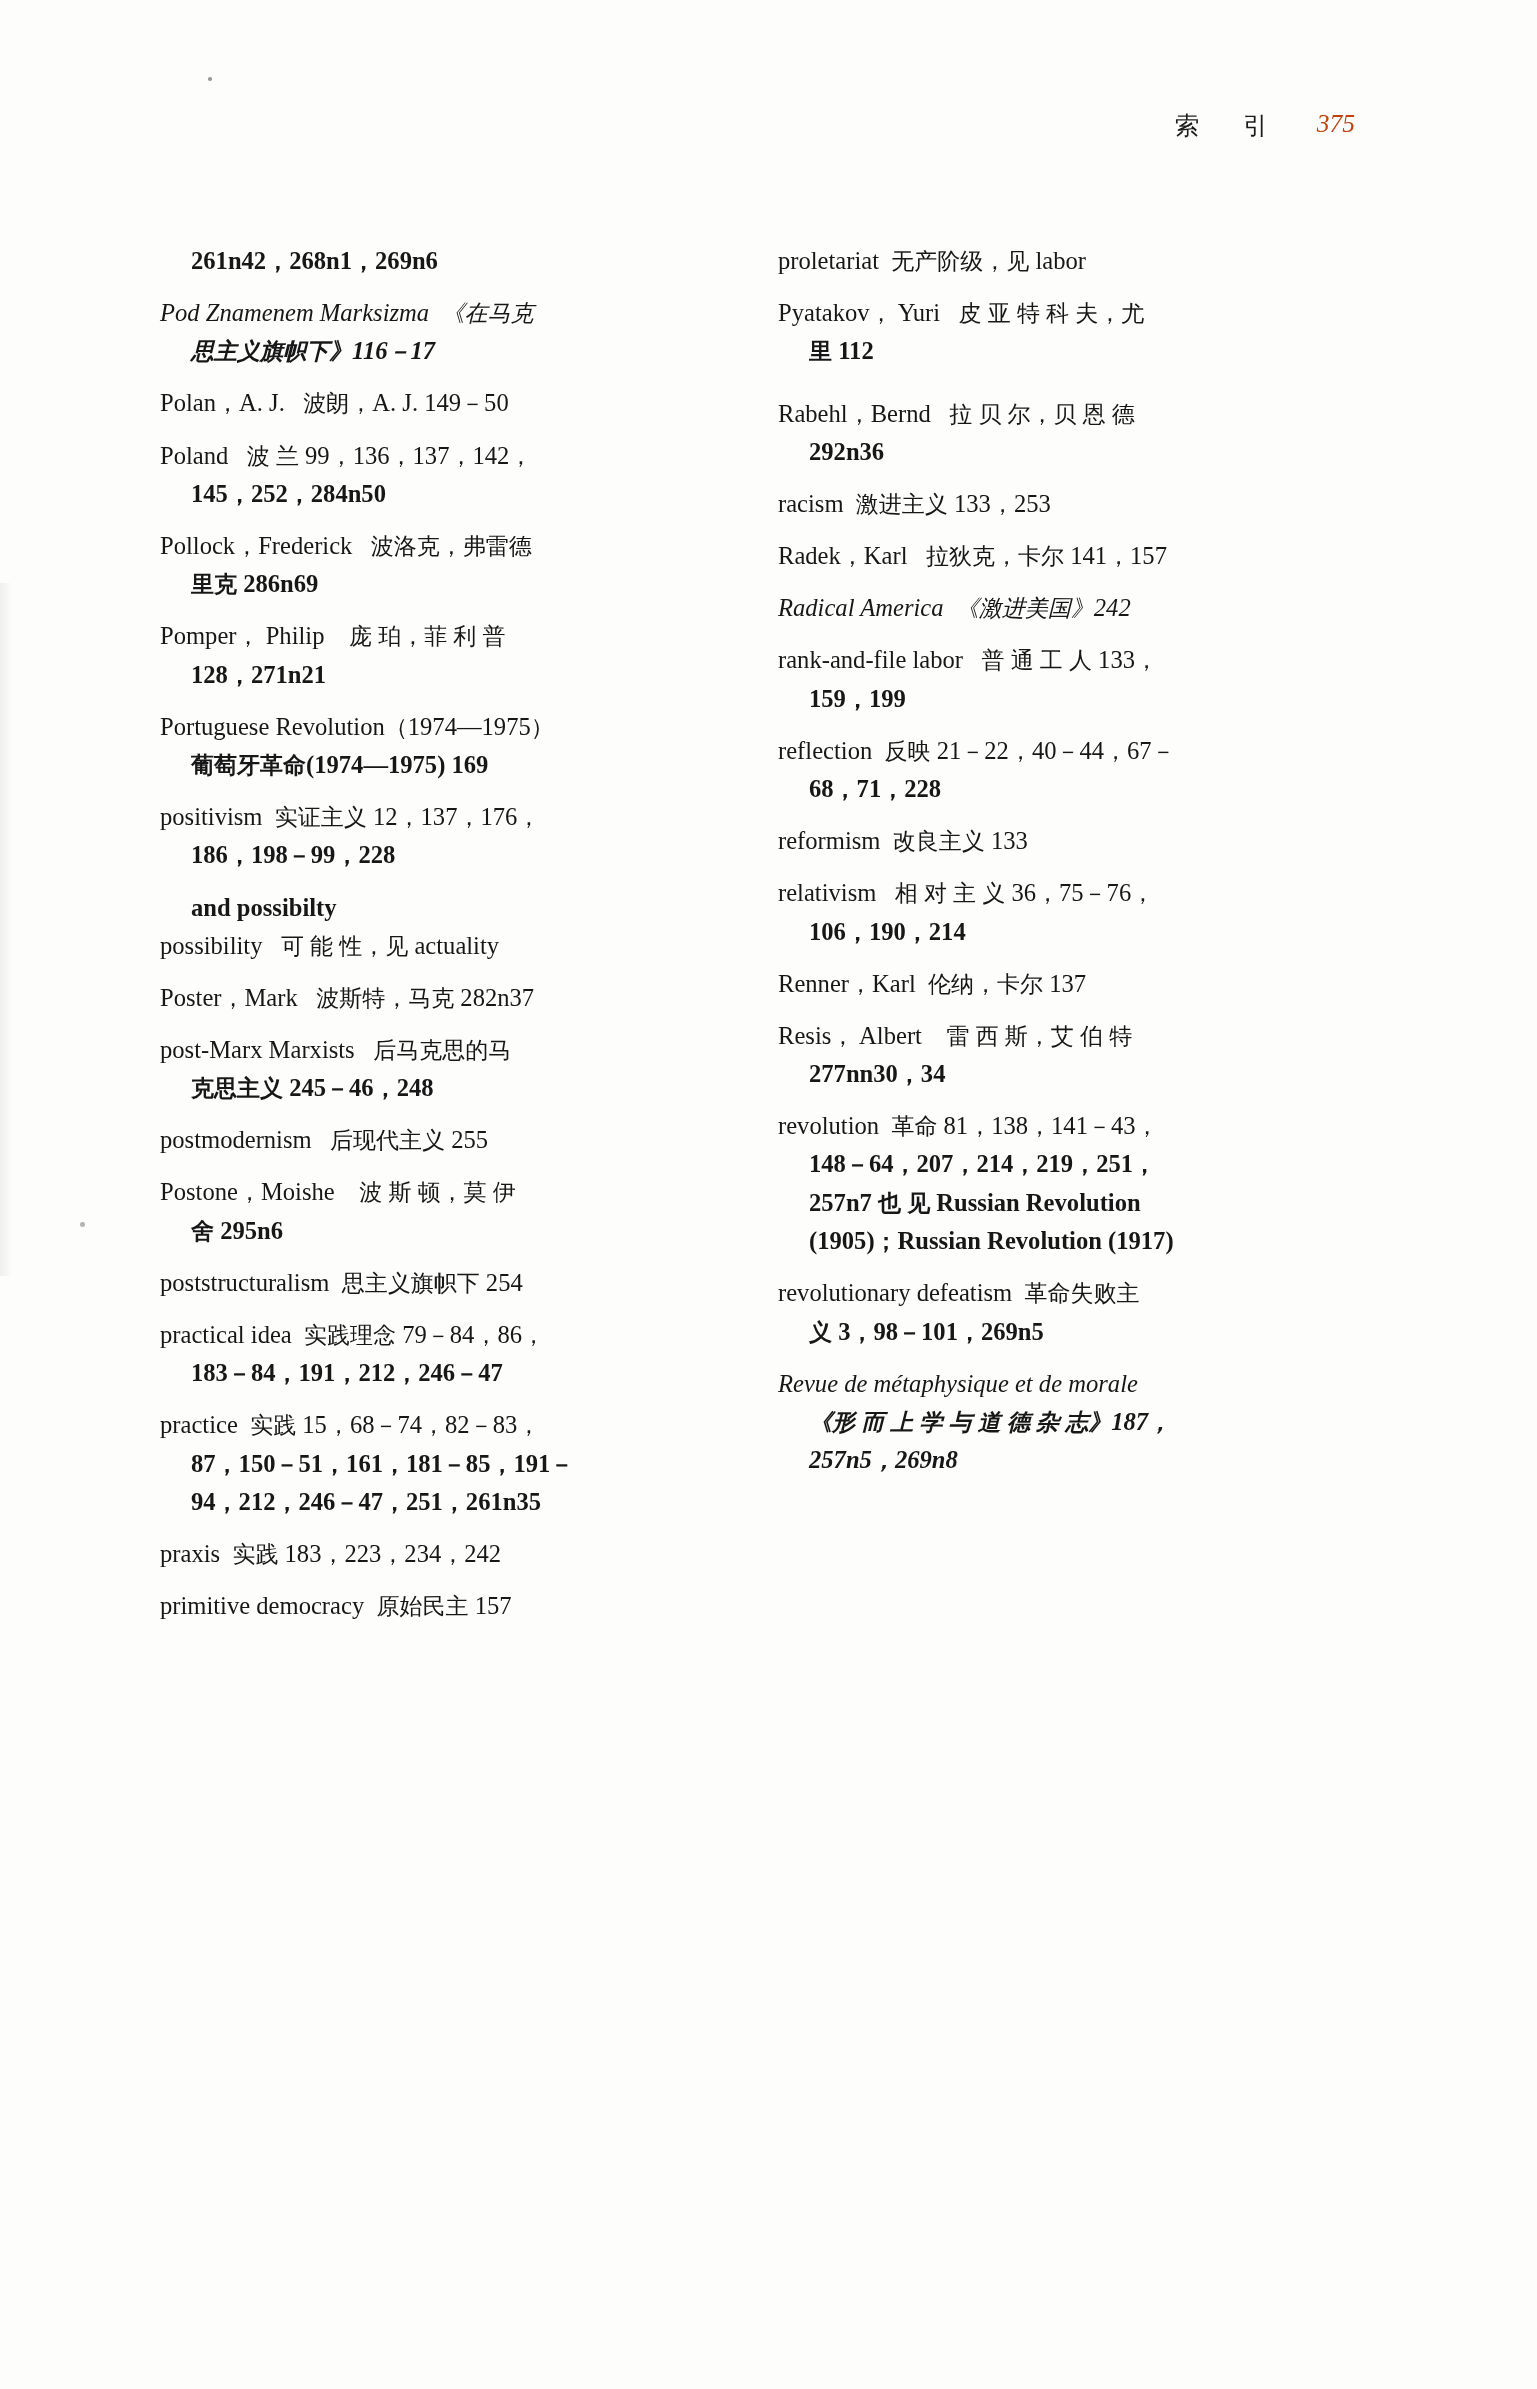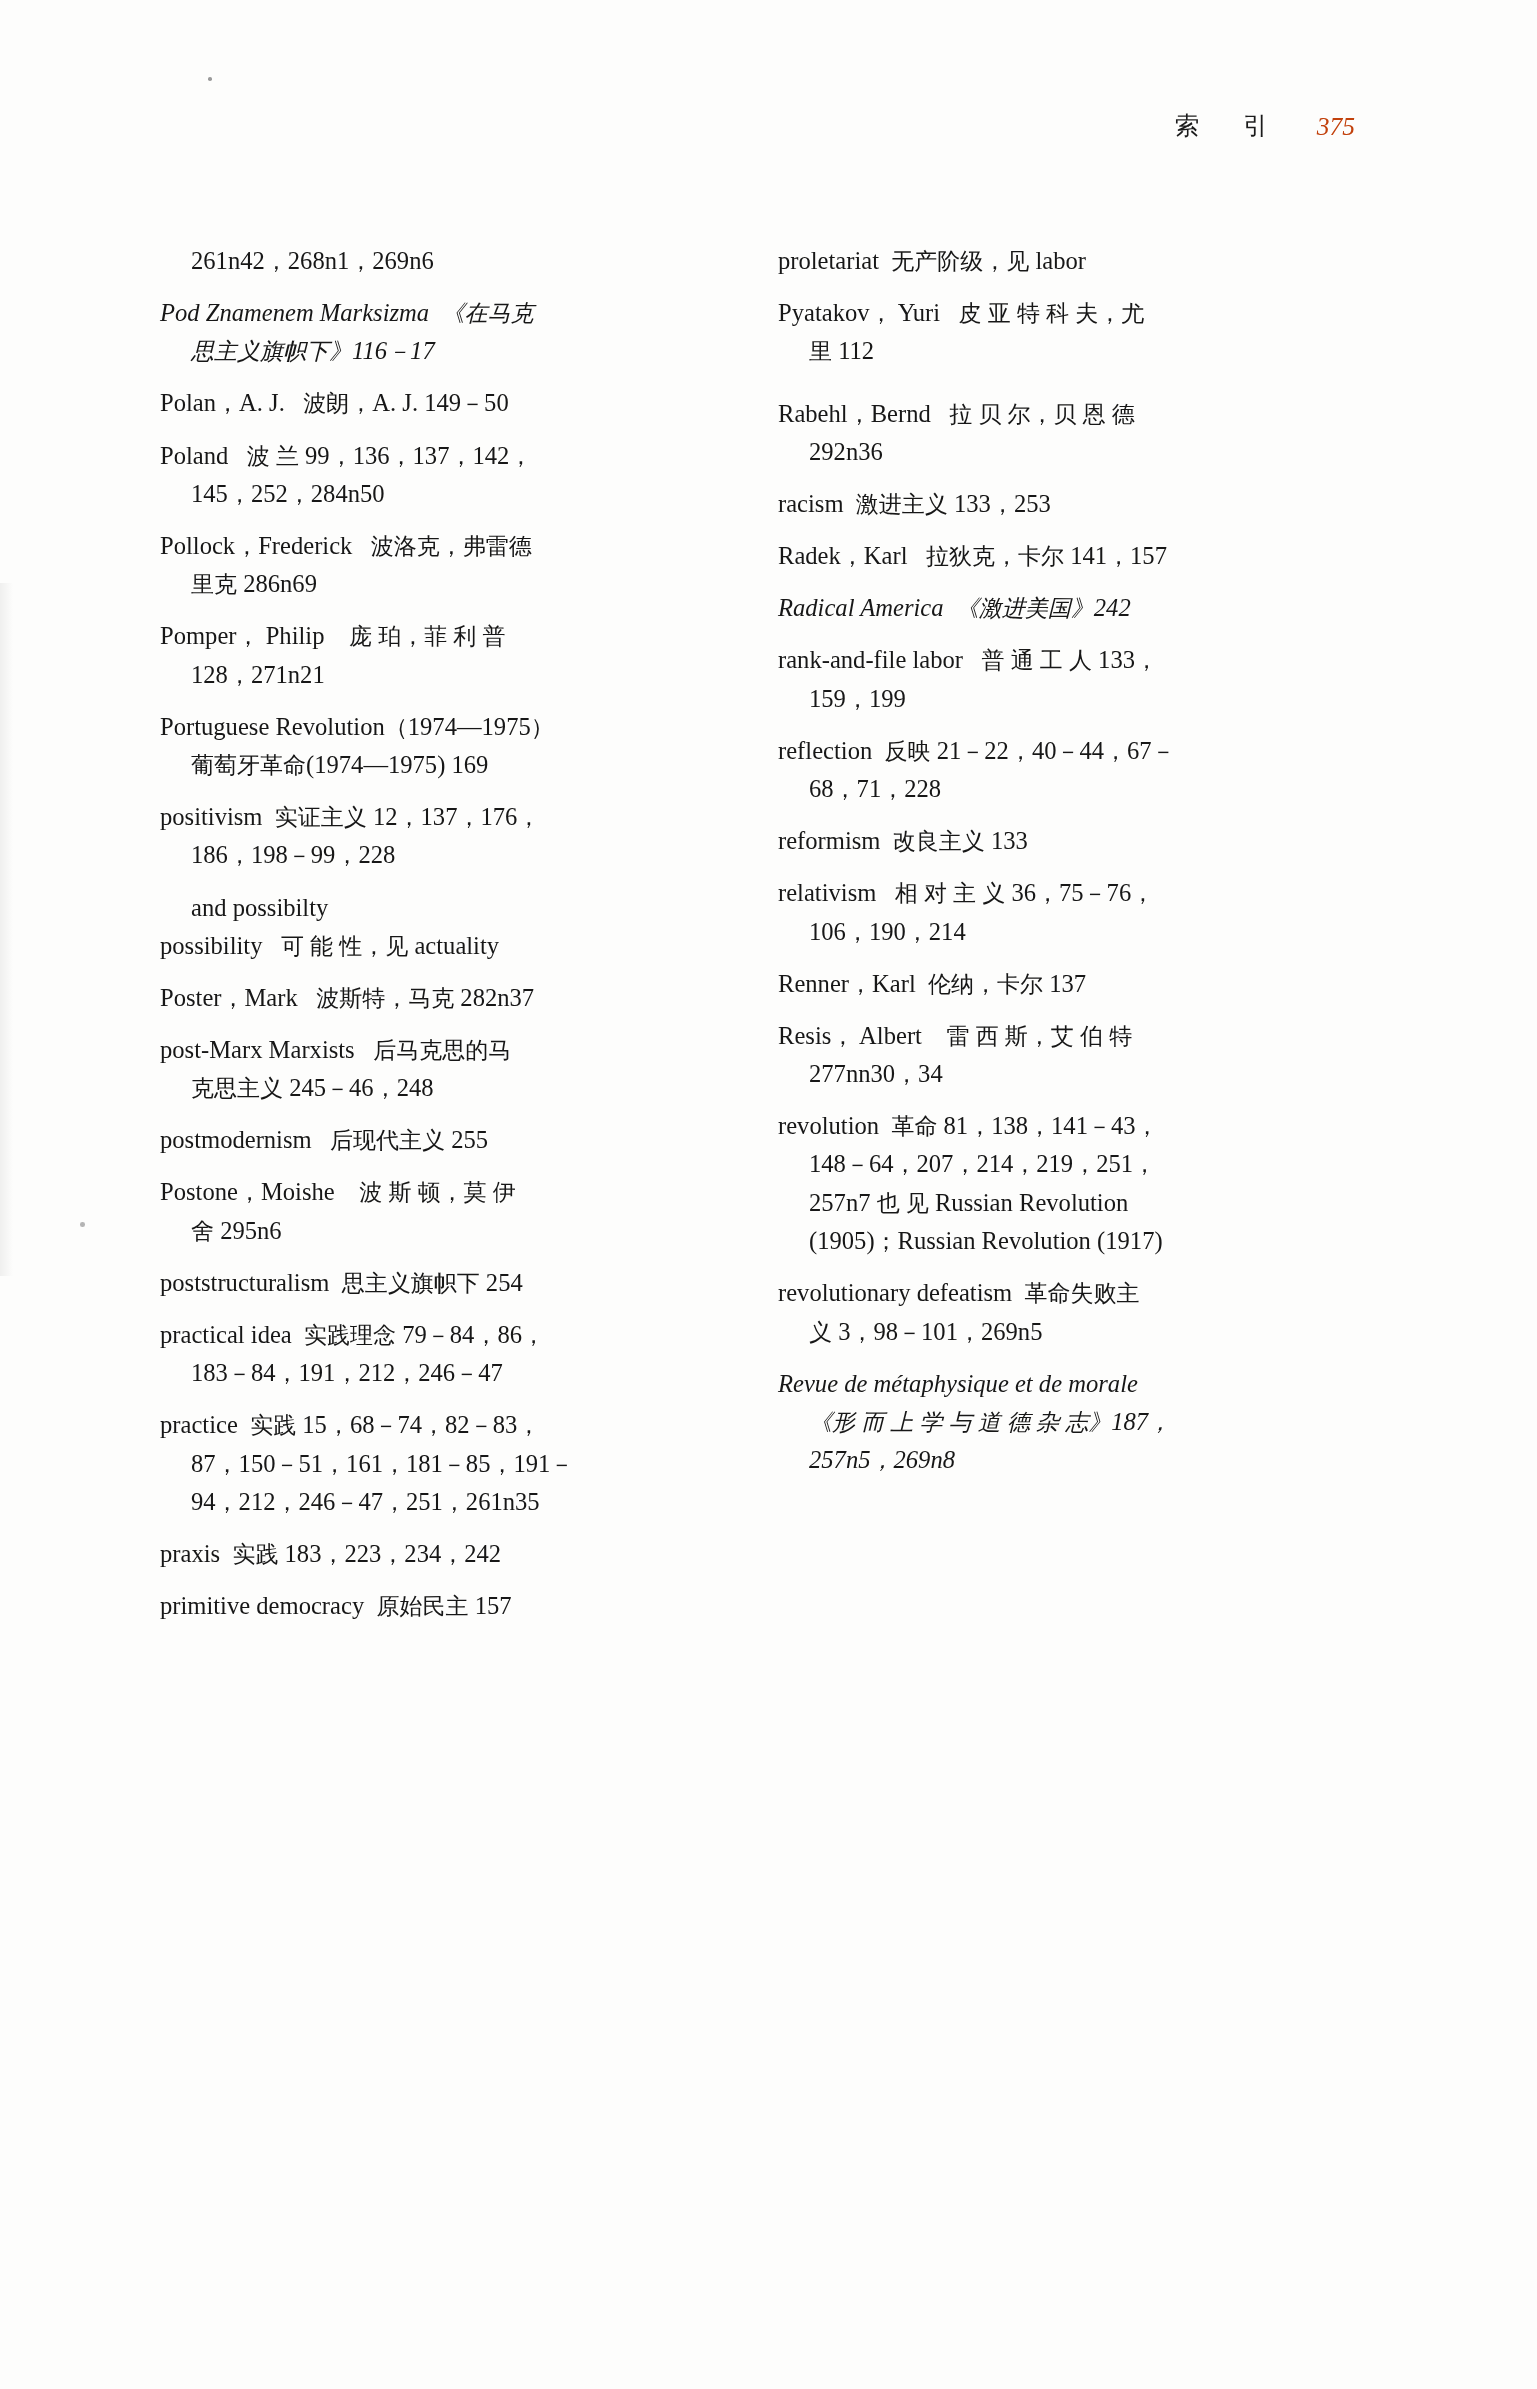--- a/index.html
+++ b/index.html
@@ -18,21 +18,21 @@
   }
   .page-inner {
     position: absolute;
     left: 160px;
     top: 109px;
     width: 1222px;
   }
   .header {
     display: flex;
     justify-content: flex-end;
-    align-items: flex-end;
+    align-items: flex-start;
     gap: 31px;
     padding-right: 27px;
     margin-bottom: 100px;
   }
   .header .hdr-label {
     font-family: "DejaVu Sans", sans-serif;
     font-size: 24.6px;
     letter-spacing: 18px;
     color: #1b1b1b;
   }
@@ -54,20 +54,21 @@
     font-size: 24.6px;
     line-height: 1.56;
     text-align: justify;
   }
   .entry .ln {
     display: block;
     white-space: pre-wrap;
   }
   .entry .ln.indent {
     text-indent: 31px;
+    font-weight: bold;
   }
   .entry.italic .ln {
     font-style: italic;
   }
   .cjk {
     font-family: "DejaVu Sans", sans-serif;
     font-size: 23px;
   }
   .smudge-left {
     position: absolute;

